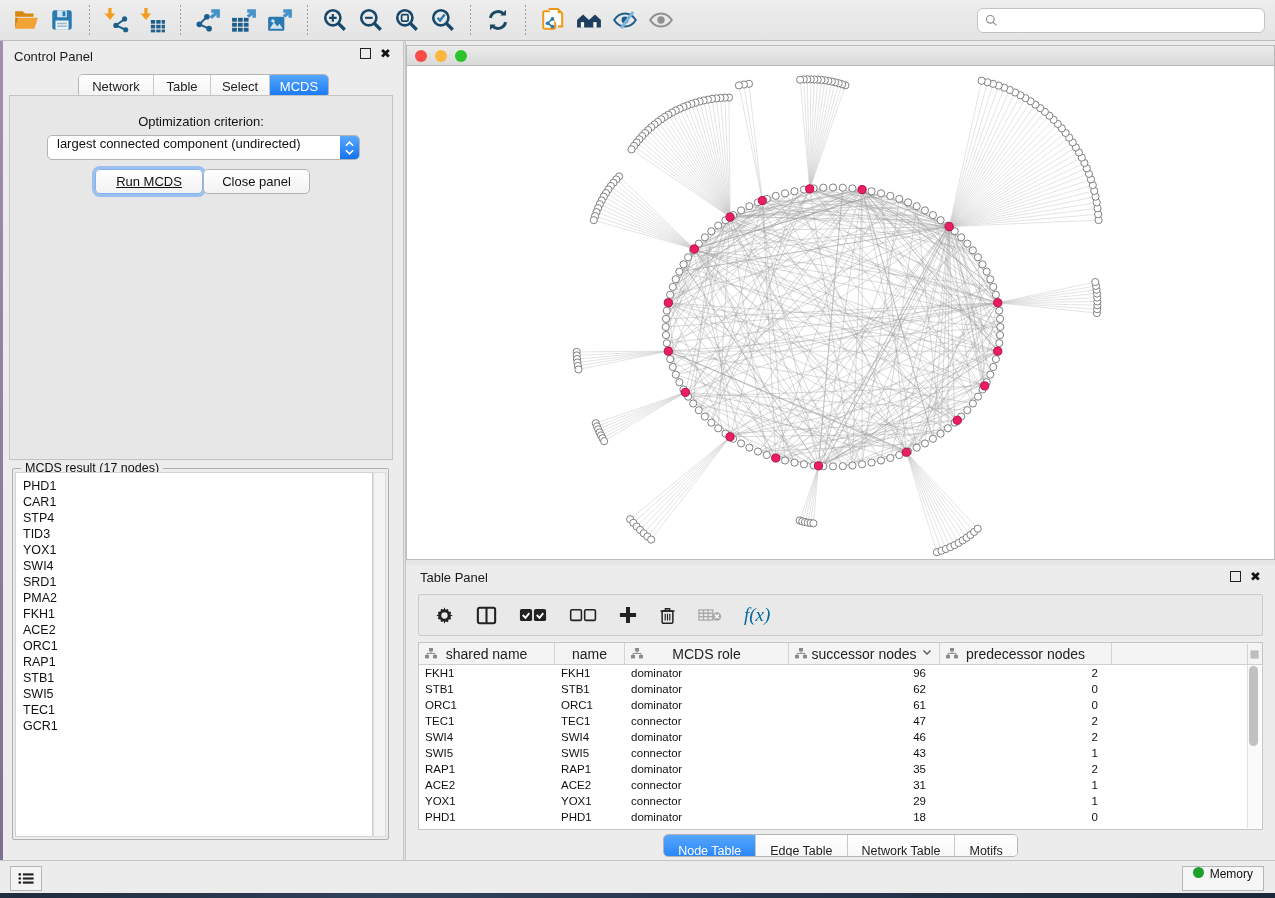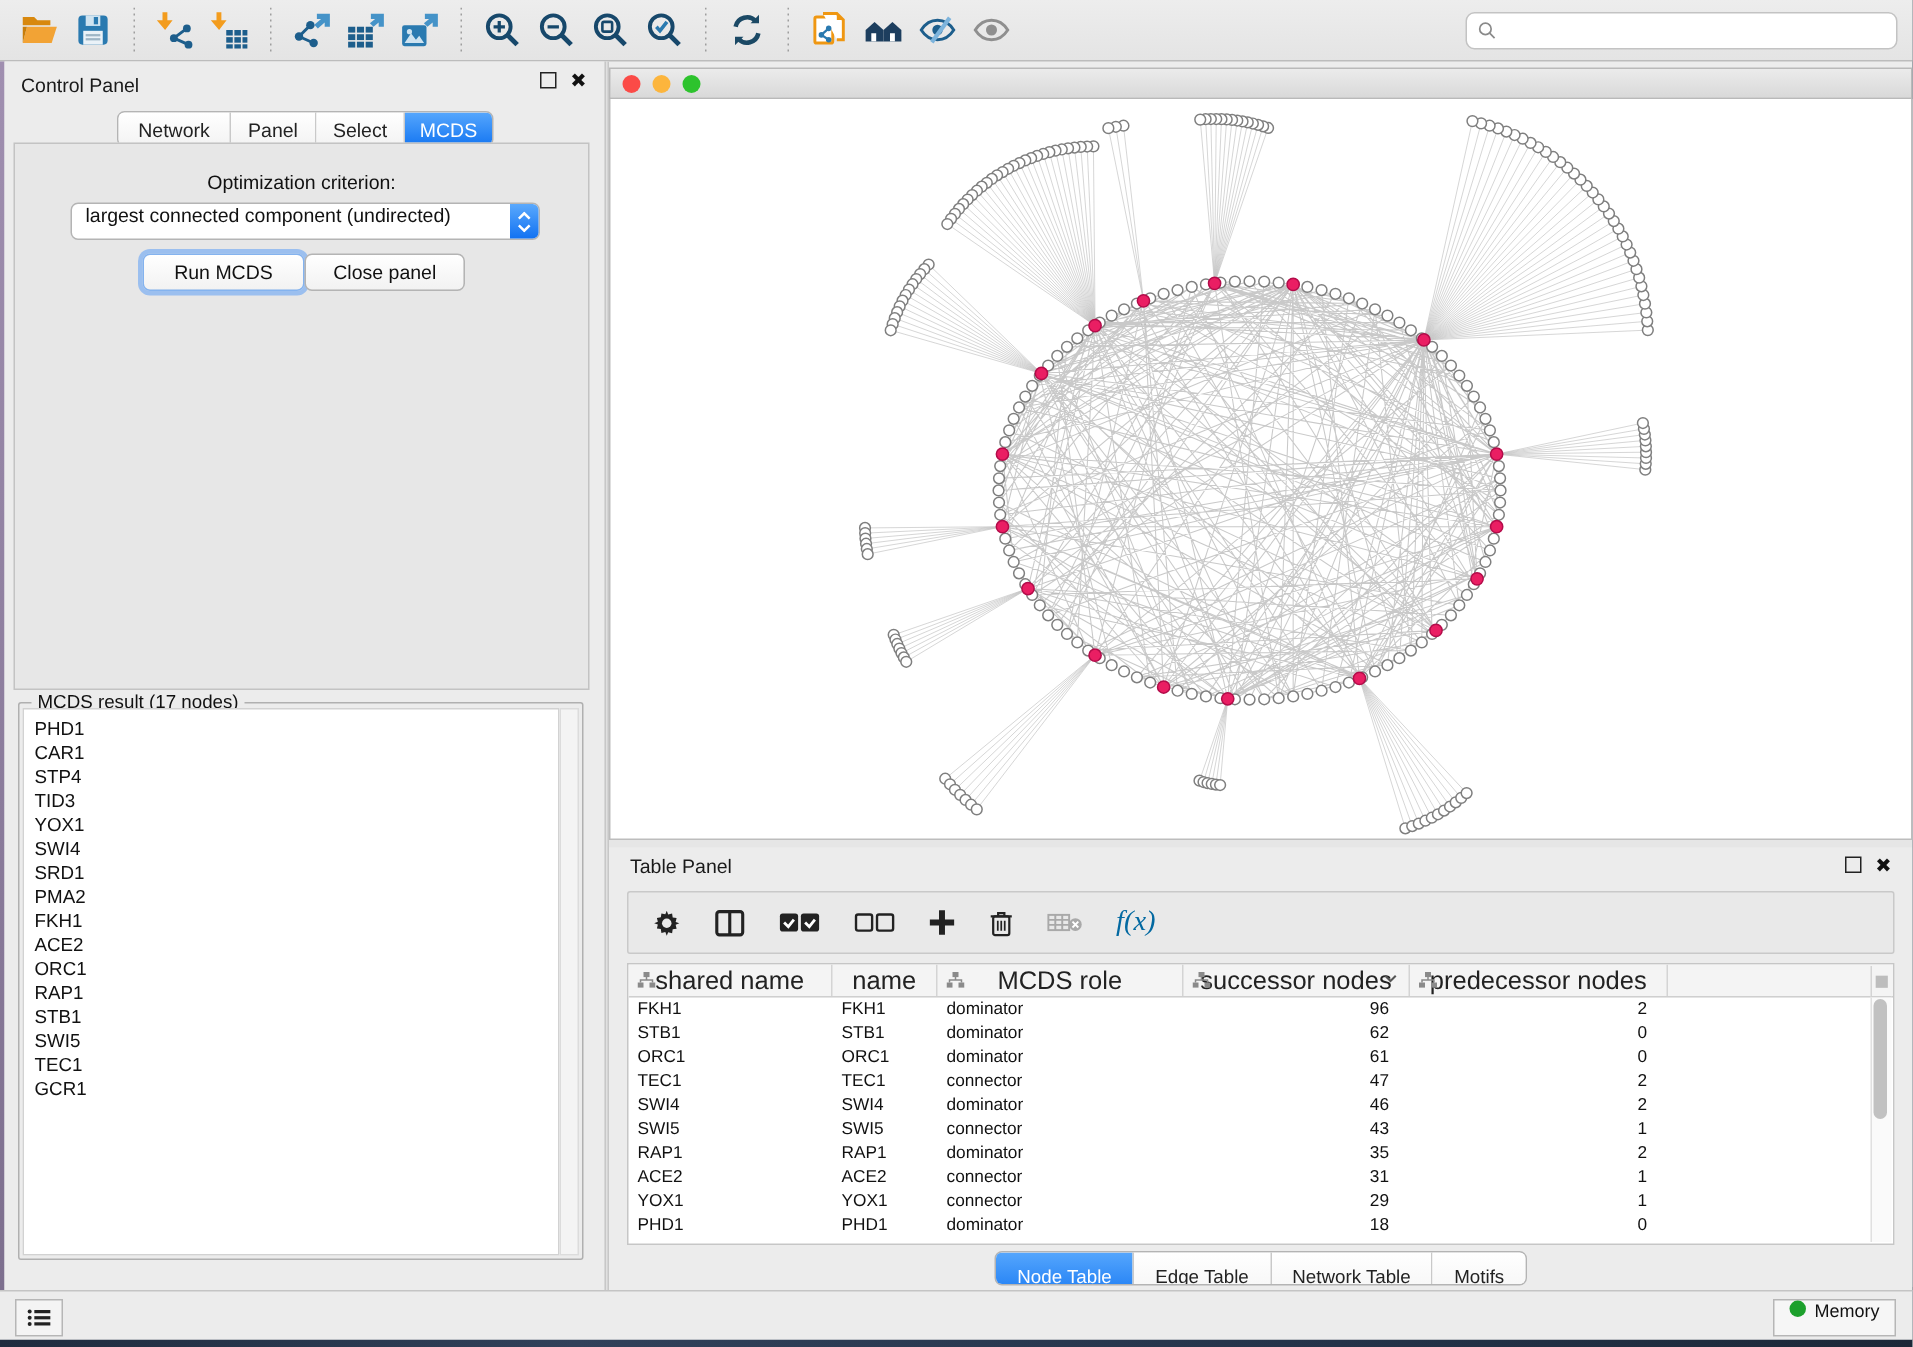--- a/index.html
+++ b/index.html
@@ -36,21 +36,21 @@
   .cp-content{position:absolute;left:6px;top:54px;width:384px;height:365px;background:#e7e7e7;border:1px solid #c3c3c3;box-sizing:border-box;}
   .opt-label{position:absolute;left:0;top:18px;width:100%;text-align:center;font-size:13px;color:#111;}
   .mac-select{position:absolute;left:37px;top:39px;width:313px;height:25px;background:#fff;border:1px solid #b4b4b4;border-radius:5px;
     box-sizing:border-box;display:flex;align-items:flex-start;}
   .mac-select .val{flex:1;font-size:13px;color:#111;padding-left:9px;white-space:nowrap;}
   .mac-select .stepper{width:19px;height:100%;border-radius:0 4px 4px 0;background:linear-gradient(#5aa9fd,#1272f2);
     display:flex;flex-direction:column;align-items:center;justify-content:center;gap:2px;}
   .stepper svg{width:9px;height:6px;display:block;}
   .mac-btn{position:absolute;height:25px;background:linear-gradient(#ffffff,#f2f2f2);border:1px solid #b4b4b4;border-radius:5px;
     font-size:13px;color:#111;display:flex;align-items:center;justify-content:center;box-sizing:border-box;}
-  .btn-run{left:85px;top:73px;width:108px;box-shadow:0 0 0 3px rgba(105,165,245,.6);border-color:#84b3ef;}
+  .btn-run{left:85px;top:73px;width:108px;box-shadow:0 0 0 3px rgba(105,165,245,.6);border-color:#84b3ef;text-decoration:underline;}
   .btn-close{left:193px;top:73px;width:107px;}
   .result-group{position:absolute;left:9px;top:427px;width:375px;height:370px;border:1px solid #b0b0b0;border-radius:2px;}
   .result-title{position:absolute;left:8px;top:-8px;background:#ececec;padding:0 4px;font-size:12.5px;color:#111;}
   .result-list{position:absolute;left:2px;top:3px;right:15px;bottom:2px;background:#fff;border:1px solid #d2d2d2;
     overflow:hidden;padding:5px 0 0 7px;box-sizing:border-box;}
   .result-scroll{position:absolute;top:3px;right:2px;bottom:2px;width:13px;background:#f4f4f4;border:1px solid #dcdcdc;box-sizing:border-box;}
   .result-item{font-size:12.5px;color:#111;line-height:16px;}
   
   .vsplit{position:absolute;left:403px;top:41px;width:3px;height:819px;background:#e0e0e0;border-left:1px solid #c7c7c7;border-right:1px solid #c7c7c7;box-sizing:border-box;}
   .hsplit{position:absolute;left:406px;top:560px;width:869px;height:5px;background:#e6e6e6;}
@@ -67,21 +67,21 @@
   .tp-title{position:absolute;left:14px;top:5px;font-size:13px;color:#1a1a1a;}
   .tp-winicons{position:absolute;right:14px;top:6px;display:flex;gap:9px;align-items:center;}
   .tp-toolbar{position:absolute;left:12px;top:29px;width:845px;height:42px;background:#e9e9e9;border:1px solid #c9c9c9;
     border-radius:2px;display:flex;align-items:center;padding-left:16px;gap:22px;box-sizing:border-box;}
   .tp-toolbar .ticon{display:flex;align-items:center;justify-content:center;}
   .tp-toolbar svg{display:block;}
   .fx{font-family:"Liberation Serif","DejaVu Serif",serif;font-style:italic;font-size:19px;color:#0369a1;}
   .grid-table{position:absolute;left:12px;top:77px;width:845px;height:188px;background:#fff;border:1px solid #c6c6c6;box-sizing:border-box;overflow:hidden;}
   .thead{display:flex;height:21px;border-bottom:1px solid #cfcfcf;background:#f4f4f4;}
   .th{position:relative;display:flex;align-items:center;justify-content:center;border-right:1px solid #d4d4d4;box-sizing:border-box;
-     font-size:17px;color:#222;text-align:right;}
+     font-size:14px;color:#222;text-align:right;}
   .th .treeicon{position:absolute;left:6px;top:5px;}
   .th .sort{position:absolute;right:7px;top:6px;}
   .trow{display:flex;height:16px;align-items:center;}
   .td{font-size:11.5px;color:#111;box-sizing:border-box;white-space:nowrap;overflow:hidden;}
   .td.left{padding-left:6px;text-align:left;}
   .td.right{padding-right:14px;text-align:right;}
   .vscroll{position:absolute;right:1px;top:22px;width:13px;bottom:1px;background:#fafafa;border-left:1px solid #e0e0e0;}
   .vthumb{position:absolute;left:1px;top:1px;width:9px;height:80px;background:#c1c1c1;border-radius:5px;}
   .corner-btn{position:absolute;right:1px;top:1px;width:13px;height:20px;background:#f4f4f4;border-left:1px solid #d4d4d4;border-bottom:1px solid #cfcfcf;
     display:flex;align-items:center;justify-content:center;}
@@ -265,21 +265,21 @@
   <div class="control-panel">
     <div class="cp-header">
       <div class="cp-title">Control Panel</div>
       <div class="win-icons">
         <div class="float-icon"></div>
         <div class="close-icon">✖</div>
       </div>
     </div>
     <div class="cp-tabs">
         <div class="cp-tab" style="width: 74px;">Network</div>
-        <div class="cp-tab" style="width: 56px;">Panel</div>
+        <div class="cp-tab" style="width: 56px;">Table</div>
         <div class="cp-tab" style="width: 58px;">Select</div>
         <div class="cp-tab active" style="width: 58px;">MCDS</div>
       </div>
     <div class="cp-content">
       <div class="opt-label">Optimization criterion:</div>
       <div class="mac-select">
         <div class="val">largest connected component (undirected)</div>
         <div class="stepper">
           <svg viewBox="0 0 10 6">
               <path d="M1 5l4-4 4 4" stroke="#fff" stroke-width="1.8" fill="none"></path>

